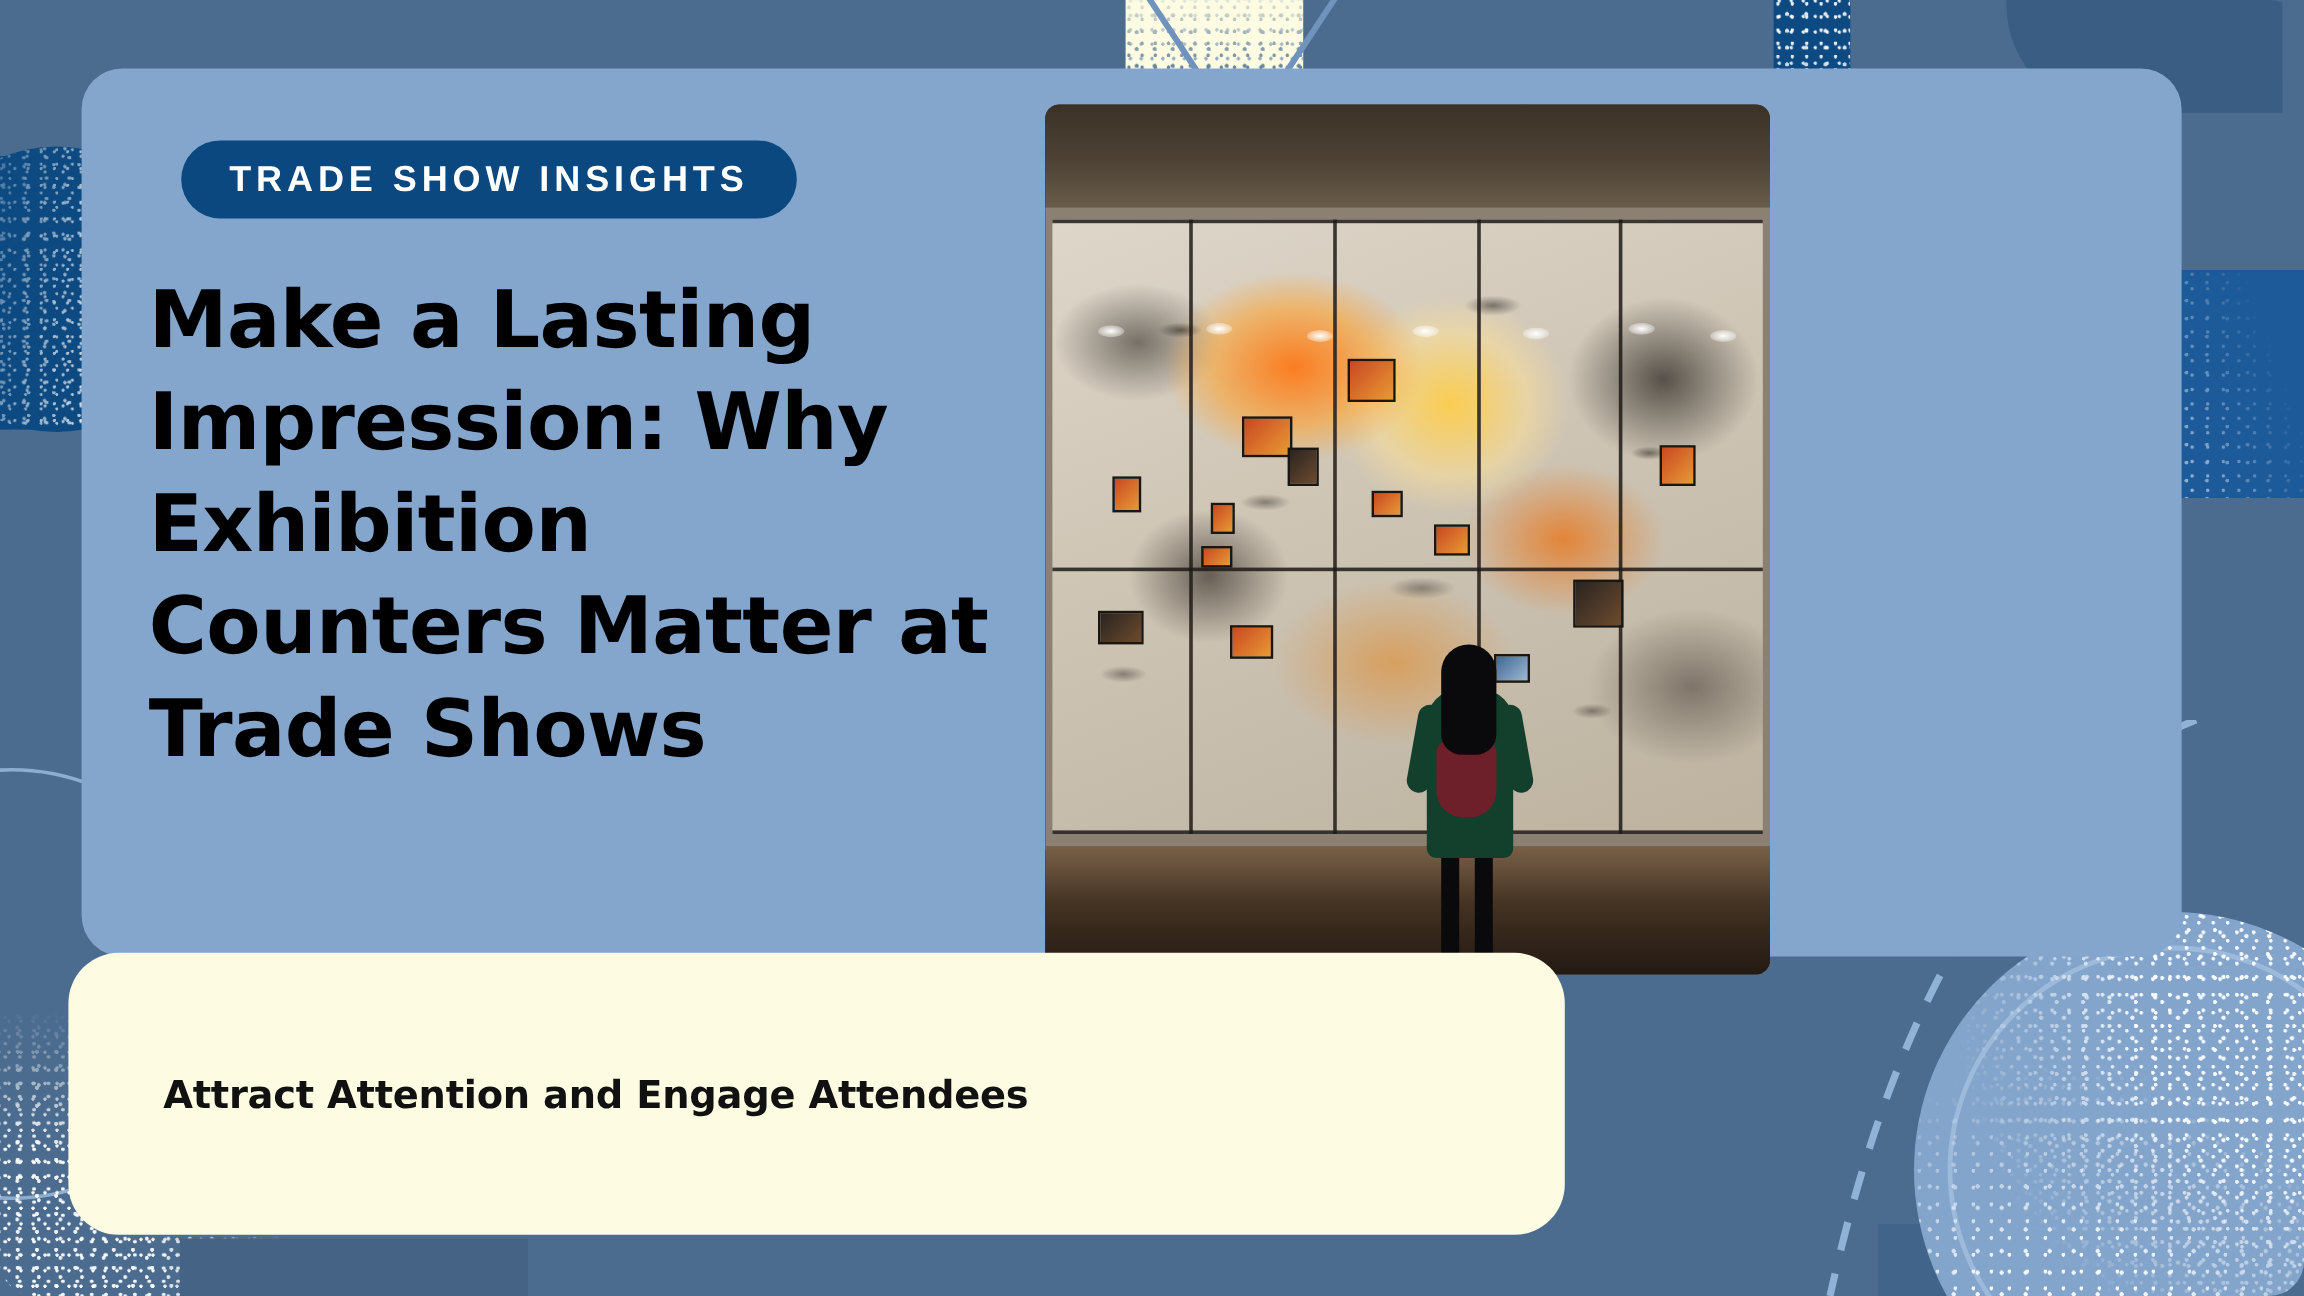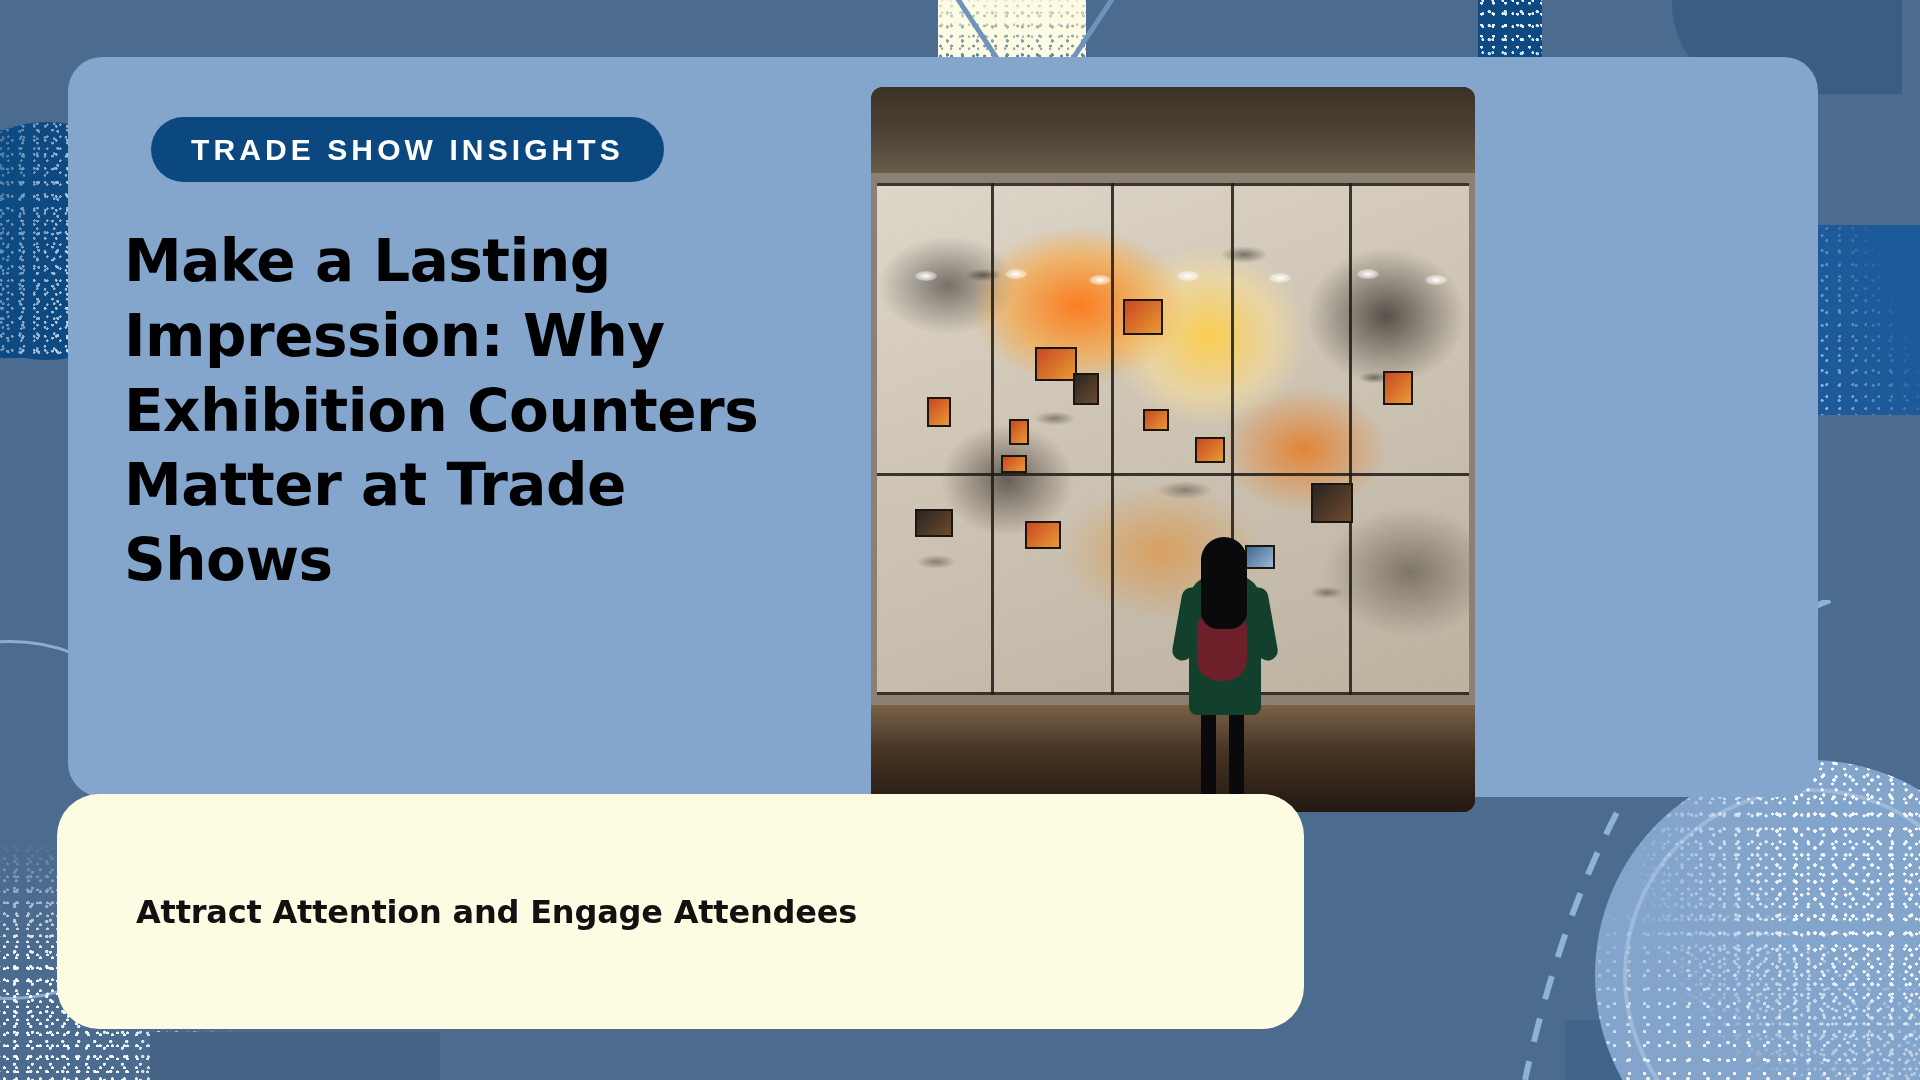--- a/index.html
+++ b/index.html
@@ -9,20 +9,21 @@
     background:#4b6c8f;
     position:relative;
   }
 
   
   #canvas {
     position:absolute; inset:0;
     width:1920px; height:1080px;
     background:#4b6c8f;
     overflow:hidden;
+    border-radius:29px;
   }
 
   
   .deco { position:absolute; pointer-events:none; }
 
   
   #deco-tl-circle {
     left:-72px; top:122px; width:238px; height:238px;
     border-radius:50%;
     background:#0d4a82;
@@ -191,21 +192,21 @@
     font-size:30px; font-weight:700;
     letter-spacing:4.1px;
   }
 
   
   #headline {
     position:absolute; left:124px; top:224px;
     width:700px;
     color:#000000;
     font-family:"DejaVu Sans", sans-serif;
-    font-size:58px; font-weight:700;
+    font-size:66px; font-weight:700;
     line-height:1.29;
     letter-spacing:-.5px;
     white-space:pre-line;
   }
 
   
   #cream-card {
     position:absolute; left:57px; top:794px;
     width:1247px; height:235px;
     background:#fdfce3;

